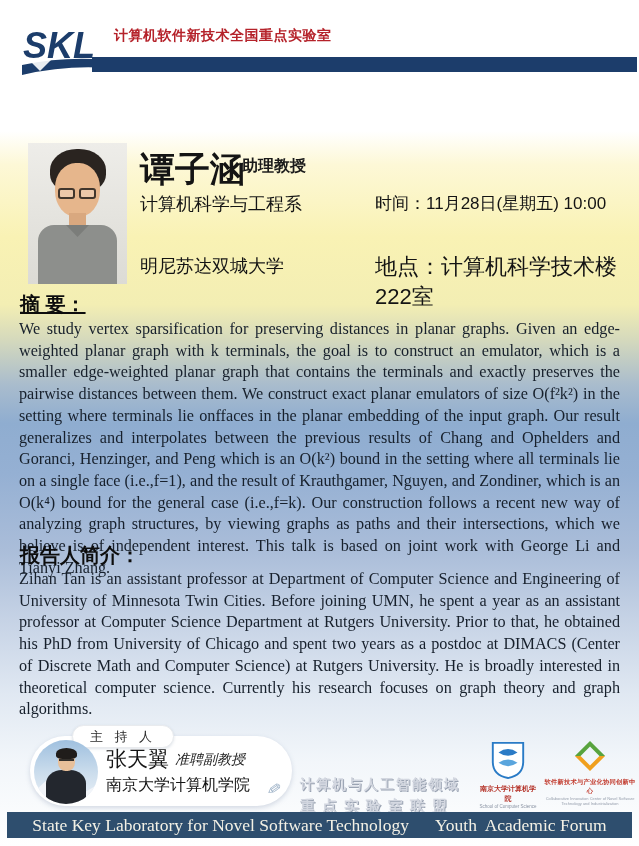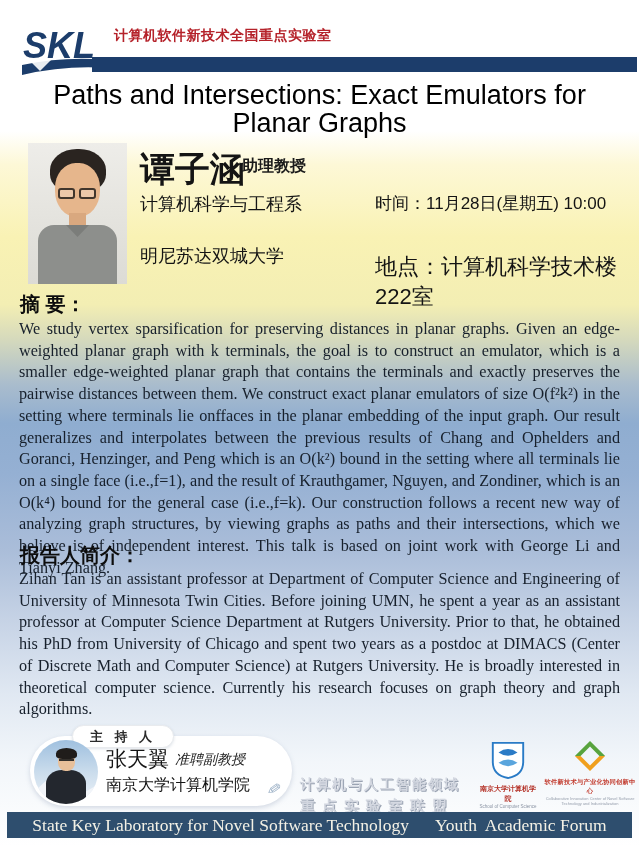--- a/index.html
+++ b/index.html
@@ -26,36 +26,36 @@
   .sp-hair { position:absolute; left:22px; top:6px; width:56px; height:44px; background:#2a2420; border-radius:48% 48% 42% 42%; }
   .sp-face { position:absolute; left:27px; top:20px; width:45px; height:54px; background:#e6b68c; border-radius:46% 46% 48% 48%; }
   .sp-glass { position:absolute; top:45px; width:17px; height:11px; border:2px solid #41362c; border-radius:3px; background:rgba(255,255,255,.25); }
   .sp-glass.l { left:30px; } .sp-glass.r { left:51px; }
   .sp-neck { position:absolute; left:41px; top:70px; width:17px; height:16px; background:#d9a87f; }
   .sp-shirt { position:absolute; left:10px; top:82px; width:79px; height:60px; background:#8d8f8c; border-radius:16px 16px 0 0; }
   .sp-collar { position:absolute; left:38px; top:82px; width:23px; height:12px; background:#7b7d7a; clip-path:polygon(0 0,100% 0,50% 100%); }
   .speaker-name { position:absolute; left:140px; top:146px; font-family:"DejaVu Serif", serif; font-size:35px; color:#141414;font-weight:bold; }
   .speaker-title { position:absolute; left:242px; top:156px; font-size:16px; font-weight:700; color:#1a1a1a; }
   .speaker-dept { position:absolute; left:140px; top:192px; font-size:18px; color:#141414; }
-  .speaker-univ { position:absolute; left:140px; top:244px; font-size:18px; color:#141414; }
+  .speaker-univ { position:absolute; left:140px; top:254px; font-size:18px; color:#141414; }
   .talk-time { position:absolute; left:375px; top:192px; font-size:17px; color:#141414; }
   .talk-location { position:absolute; left:375px; top:252px; font-size:22px; color:#141414; }
   
-  .abstract-heading { position:absolute; left:20px; top:291px; font-size:20px; font-weight:700; color:#0d0d0d; }
+  .abstract-heading { position:absolute; left:20px; top:291px; font-size:20px; font-weight:700; color:#0d0d0d;text-decoration:underline; }
   .abstract-text { position:absolute; left:19px; top:319px; width:601px; font-family:"Liberation Serif", serif;
     font-size:16.2px; line-height:21.7px; text-align:justify; color:#17202c; }
   .bio-heading { position:absolute; left:20px; top:542px; font-size:20px; font-weight:700; color:#0d0d0d; }
   .bio-text { position:absolute; left:19px; top:569px; width:601px; font-family:"Liberation Serif", serif;
     font-size:16.2px; line-height:21.7px; text-align:justify; color:#17202c; }
   
   .host-bubble { position:absolute; left:30px; top:736px; width:262px; height:70px; background:#ffffff;
     border-radius:36px; box-shadow:0 2px 5px rgba(110,130,160,.28); }
   .host-label { position:absolute; left:72px; top:725px; width:102px; height:23px; background:#ffffff;
     border:1px solid #e9ebee; border-radius:12px; display:flex; align-items:center; justify-content:center;
-    font-size:13px; font-weight:700; letter-spacing:4px; color:#2b2b2b; box-shadow:0 1px 3px rgba(110,130,160,.22); }
+    font-size:13px; font-weight:400; letter-spacing:4px; color:#2b2b2b; box-shadow:0 1px 3px rgba(110,130,160,.22); }
   .host-photo { position:absolute; left:34px; top:740px; width:64px; height:64px; border-radius:50%; overflow:hidden;
     background:linear-gradient(180deg,#9fc0df 0%,#cadcec 50%,#eef3f8 100%); }
   .hp-mtn { position:absolute; left:0; top:34px; width:64px; height:30px; background:#f2f5f9;
     clip-path:polygon(0 60%,20% 20%,38% 55%,58% 10%,80% 60%,100% 35%,100% 100%,0 100%); }
   .hp-head { position:absolute; left:24px; top:12px; width:17px; height:19px; background:#e8c09a; border-radius:45%; }
   .hp-hair { position:absolute; left:22px; top:8px; width:21px; height:11px; background:#201d1b; border-radius:50% 50% 30% 30%; }
   .hp-glass { position:absolute; left:25px; top:19px; width:15px; height:3px; border-top:2px solid #33302c; }
   .hp-coat { position:absolute; left:12px; top:30px; width:40px; height:34px; background:#23272e; border-radius:40% 40% 0 0; }
   .host-name { position:absolute; left:106px; top:745px; font-family:"DejaVu Serif", serif; font-size:21px; color:#141414; }
   .host-title { position:absolute; left:175px; top:751px; font-family:"DejaVu Serif", serif; font-style:italic; font-size:14px; color:#1a1a1a; }
@@ -84,24 +84,20 @@
 <div class="poster">
 
   <svg class="skl-logo" viewBox="0 0 86 52">
     <text x="1" y="33" font-size="36" font-weight="bold" font-style="italic" font-family="Liberation Sans, sans-serif" fill="#1c3d6b">SKL</text>
     <path d="M0 40 Q43 31 86 35 L86 43 Q43 40 0 50 Z" fill="#1c3d6b"></path>
     <path d="M6 34 L30 34 L18 46 Z" fill="#ffffff" opacity="0.9"></path>
   </svg>
   <div class="navy-bar"></div>
   <div class="lab-name">计算机软件新技术全国重点实验室</div>
 
-  <div class="talk-title">
-    <div>Paths and Intersections: Exact Emulators for</div>
-    <div>Planar Graphs</div>
-  </div>
 
   <div class="speaker-photo">
     <div class="sp-hair"></div>
     <div class="sp-face"></div>
     <div class="sp-glass l"></div>
     <div class="sp-glass r"></div>
     <div class="sp-neck"></div>
     <div class="sp-shirt"></div>
     <div class="sp-collar"></div>
   </div>

